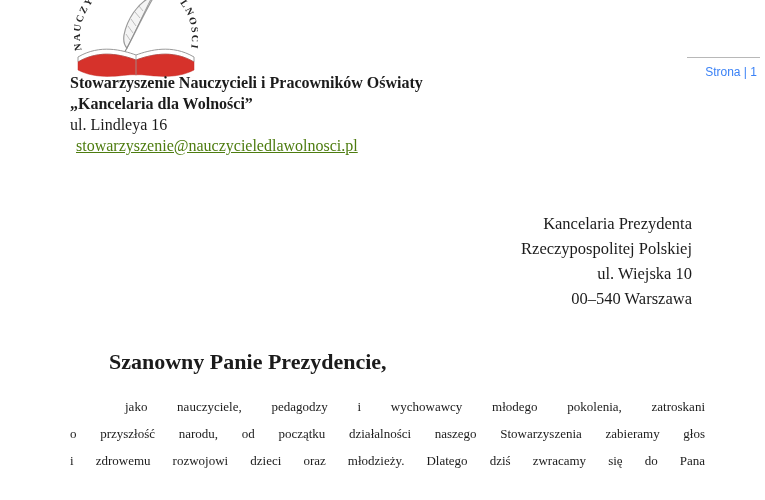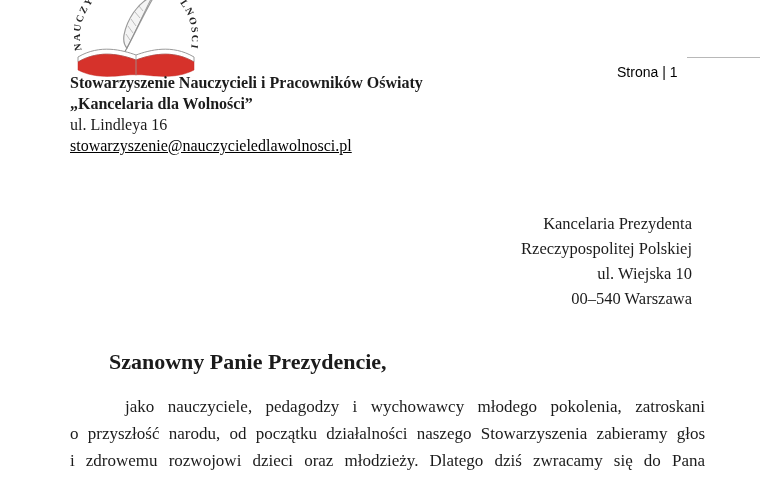--- a/index.html
+++ b/index.html
@@ -3,38 +3,38 @@
 <meta charset="utf-8">
 <style>
   html,body{margin:0;padding:0;background:#fff;}
   .stage{
     position:relative; width:765px; height:500px; overflow:hidden;
     background:#ffffff; font-family:"Liberation Serif", serif; color:#1b1b1b;
   }
   
   .header-rule{position:absolute; left:687px; top:57px; width:73px; height:1px; background:#b8b8b8;}
   .page-number{
-    position:absolute; top:63px; right:8px; width:140px; 
-    font-family:"Liberation Sans", sans-serif; font-size:14px; line-height:18px; color:#000000;
+    position:absolute; top:63px; right:8px; width:140px; text-align:right;
+    font-family:"Liberation Sans", sans-serif; font-size:12px; line-height:18px; color:#3b82f6;
   }
   
   .logo{position:absolute; left:74px; top:-48px; width:124px; height:140px;}
   .logo svg{display:block;}
   .arc-text{font-family:"Liberation Serif", serif; font-weight:bold; font-size:10px; fill:#262626; letter-spacing:1px;}
   
   .sender{position:absolute; left:70px; top:72px; font-size:16px; line-height:21px;}
   .sender .bold{font-weight:bold;}
-  .sender a.email{color:#000000; text-decoration:underline; cursor:pointer;}
+  .sender a.email{color:#4d7c0f; text-decoration:underline; cursor:pointer;margin-left:6px;}
   
   .recipient{position:absolute; right:73px; top:211px; text-align:right; font-size:16.5px; line-height:25px;}
   .recipient .bold{font-weight:normal;}
   
   .salutation{position:absolute; left:109px; top:351px; font-size:22px; line-height:22px; font-weight:bold;}
   
-  .body-text{position:absolute; left:70px; top:393px; width:635px; font-size:17px;}
+  .body-text{position:absolute; left:70px; top:393px; width:635px; font-size:13px;}
   .body-line{
     height:27px; line-height:27px; white-space:normal;
     text-align:justify; text-align-last:justify;
   }
   .body-line.indent{padding-left:55px; width:580px;}
 </style>
 </head>
 <body>
 
 <div class="stage">

